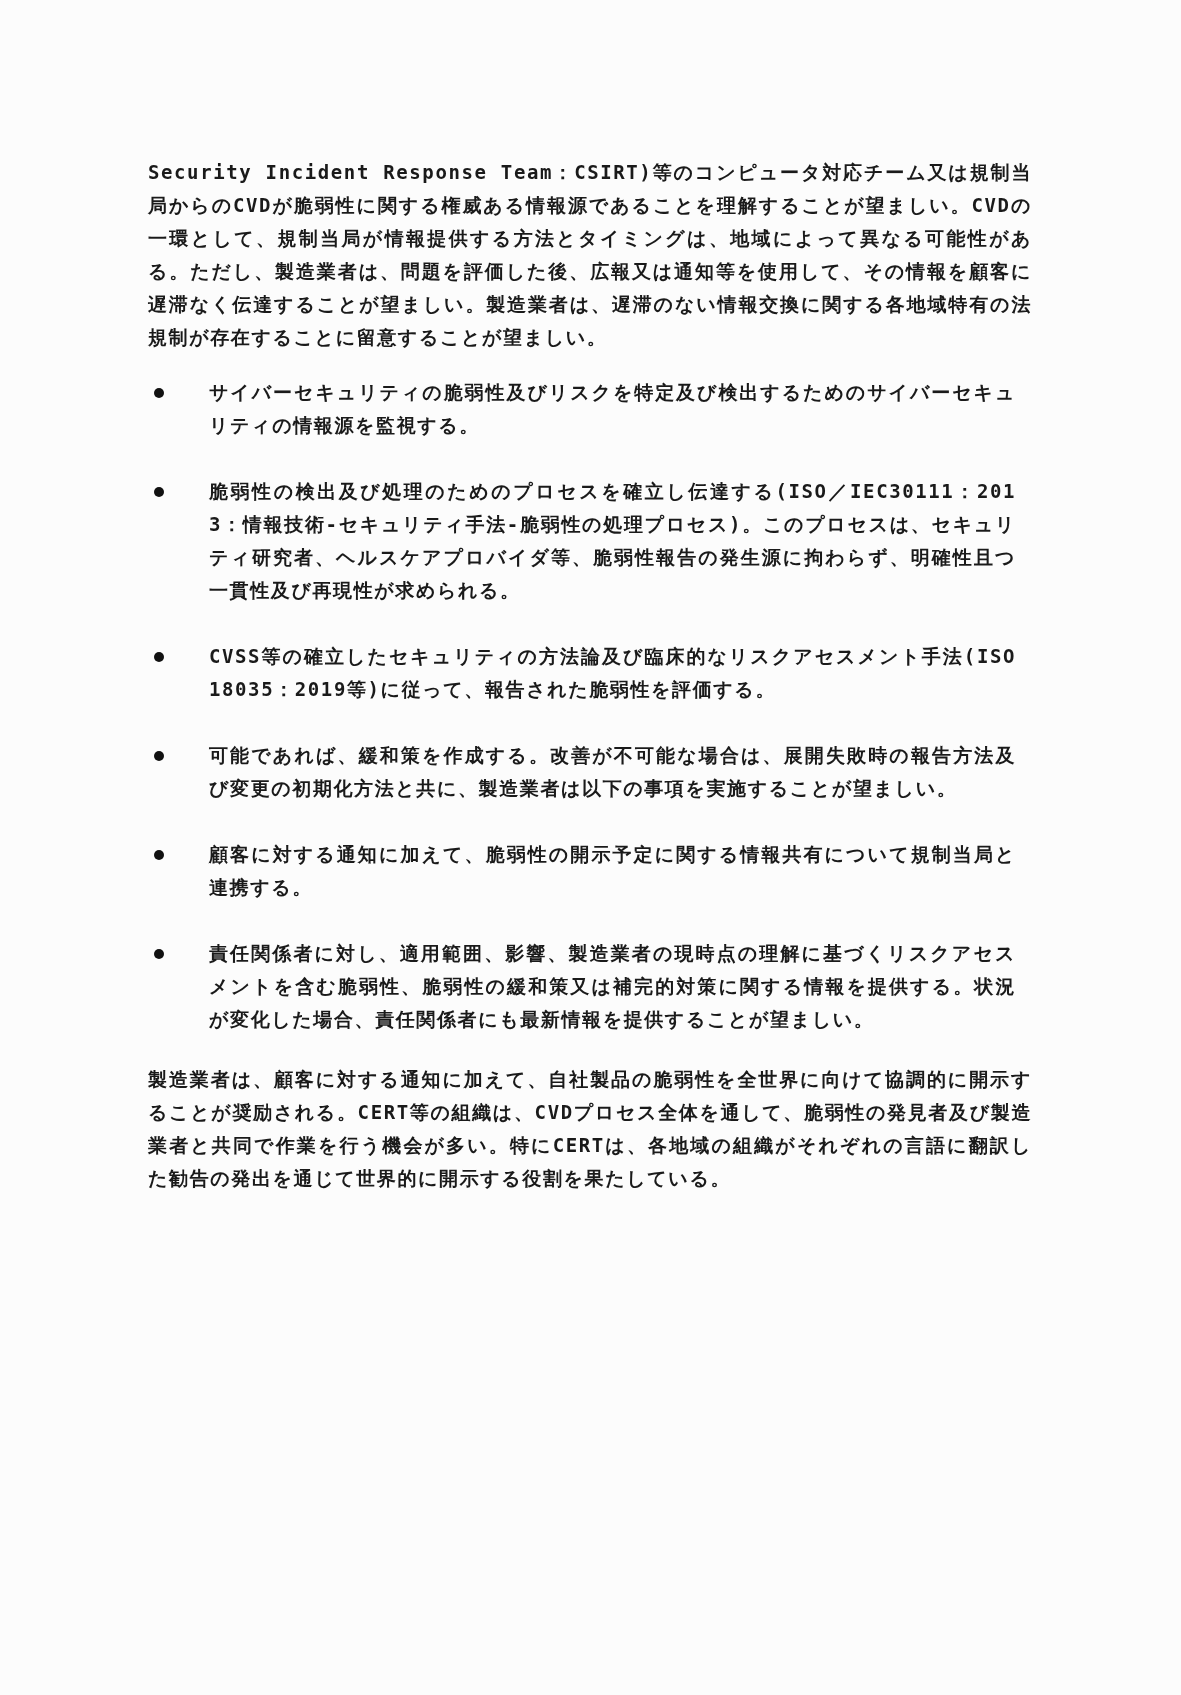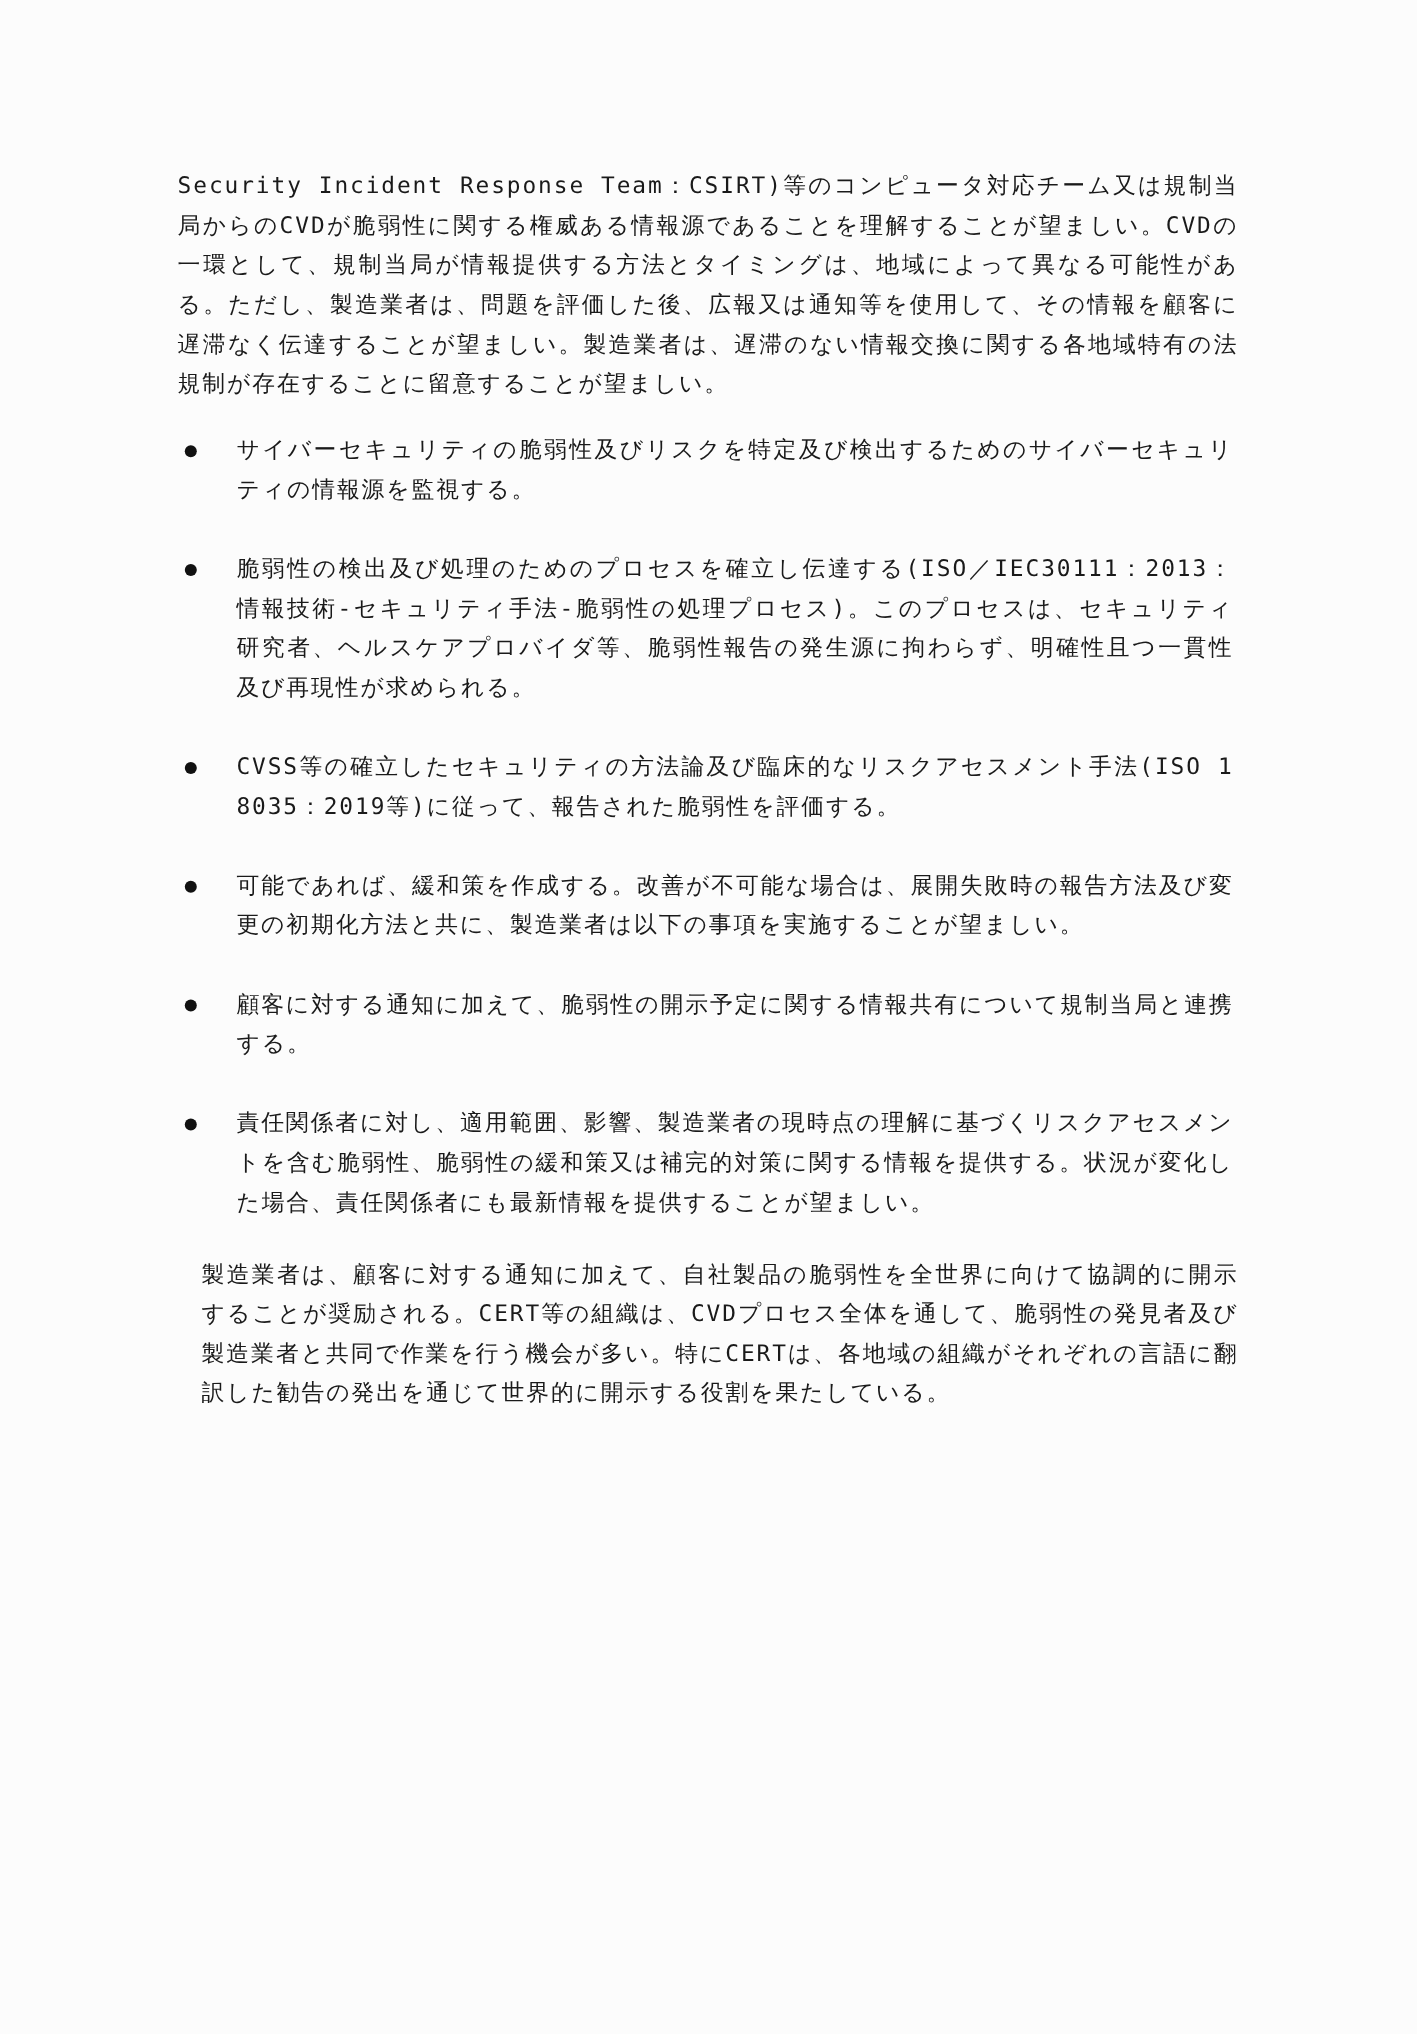--- a/index.html
+++ b/index.html
@@ -11,22 +11,23 @@
     width: 1181px;
     height: 1695px;
     position: relative;
     overflow: hidden;
     font-family: "DejaVu Sans Mono", "Liberation Mono", monospace;
     color: #1a1a1a;
   }
   .page {
     position: absolute;
     left: 148px;
-    top: 139px;
+    top: 156px;
     width: 884px;
+    font-weight: bold;
   }
   .para {
     font-size: 19px;
     line-height: 33px;
     letter-spacing: 1.6px;
     text-align: justify;
     margin: 0 0 20px 0;
     word-break: break-all;
   }
   .bullets {
@@ -47,25 +48,24 @@
     height: 10px;
     border-radius: 50%;
     background: #111;
   }
   .bullet-text {
     font-size: 19px;
     line-height: 33px;
     letter-spacing: 1.6px;
     text-align: justify;
     word-break: break-all;
-    margin: 4px;
+    margin: 16px;
   }
   .closing {
     margin-top: -6px;
-    margin-left: 20px;
   }
 </style>
 </head>
 <body>
 
 <div class="page">
   <p class="para">Security Incident Response Team：CSIRT)等のコンピュータ対応チーム又は規制当局からのCVDが脆弱性に関する権威ある情報源であることを理解することが望ましい。CVDの一環として、規制当局が情報提供する方法とタイミングは、地域によって異なる可能性がある。ただし、製造業者は、問題を評価した後、広報又は通知等を使用して、その情報を顧客に遅滞なく伝達することが望ましい。製造業者は、遅滞のない情報交換に関する各地域特有の法規制が存在することに留意することが望ましい。</p>
 
   <ul class="bullets">
     <li class="bullet-item">

